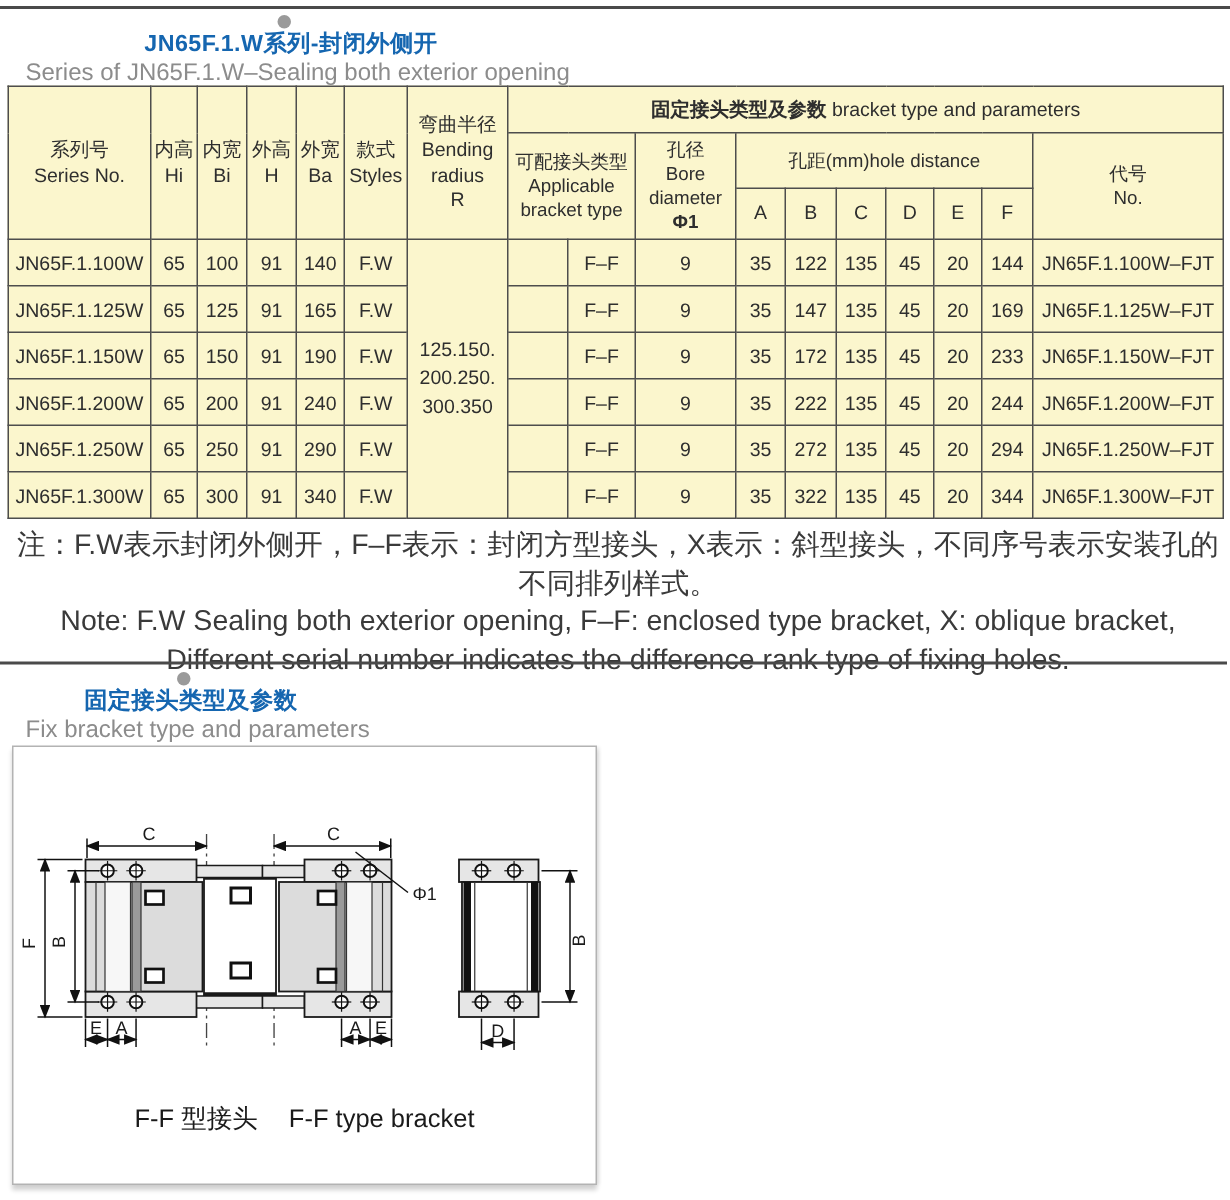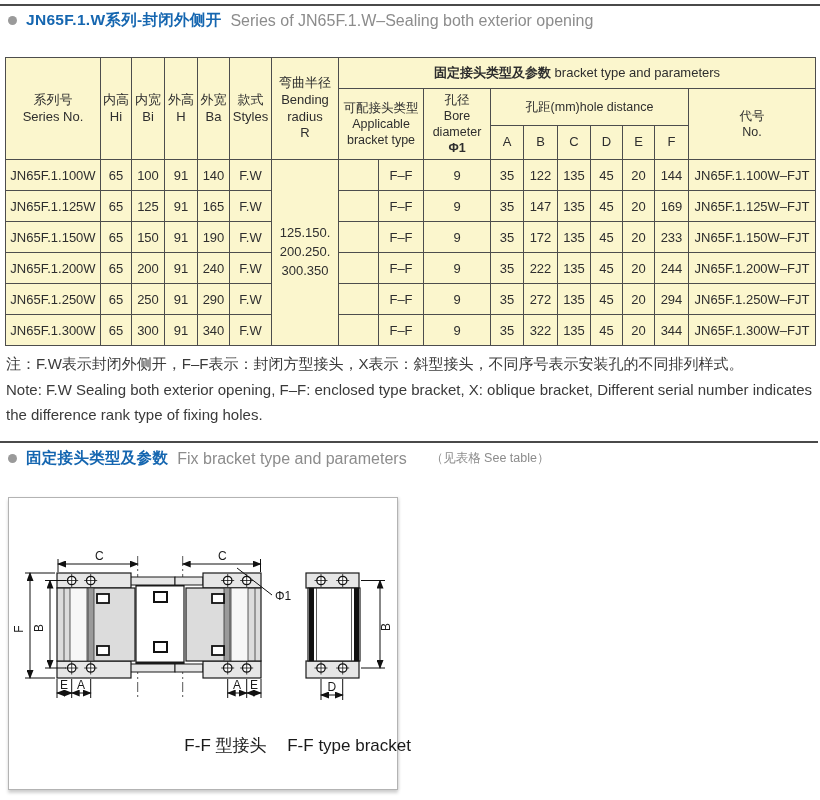--- a/index.html
+++ b/index.html
@@ -4,21 +4,21 @@
 <style>
   html,body{margin:0;padding:0;}
   body{
     width:820px;height:800px;position:relative;background:#ffffff;
     font-family:"Liberation Sans","DejaVu Sans",sans-serif;color:#333;
     overflow:hidden;
   }
   .rule{position:absolute;left:0;height:2px;background:#4a4a4a;}
   #rule-top{top:4px;width:820px;}
   #rule-mid{top:441px;width:818px;}
-  .sec-head{position:absolute;display:flex;align-items:center;}
+  .sec-head{position:absolute;display:flex;align-items:center;flex-direction:column;}
   #sec1{left:8px;top:10px;}
   #sec2{left:8px;top:448px;}
   .bullet{width:9px;height:9px;border-radius:50%;background:#9a9a9a;margin-right:9px;flex:0 0 auto;}
   .zh-title{color:#1566B0;font-weight:bold;font-size:15.5px;letter-spacing:.3px;}
   .en-title{color:#8c8c8c;font-size:16px;margin-left:9px;}
   .hint{color:#8c8c8c;font-size:12.5px;margin-left:24px;}
 
   table.spec{
     position:absolute;left:5px;top:57px;width:810px;
     border-collapse:collapse;table-layout:fixed;background:#FBF6CD;
@@ -30,31 +30,31 @@
   table.spec th{font-size:12.5px;line-height:1.3;}
   tr.hrow1 th{height:30px;font-size:13px;}
   tr.hrow2 th{height:36px;}
   tr.hrow3 th{height:33px;font-size:13px;}
   table.spec td{font-size:13px;height:30px;}
   td.al,th.al{text-align:left;padding-left:8px;}
   td.code{text-align:left;padding-left:6px;}
   .bold{font-weight:bold;}
   td.bend{font-size:13px;line-height:1.45;}
 
-  #notes{position:absolute;left:6px;top:351px;width:812px;font-size:15px;line-height:25.5px;color:#3a3a3a;}
+  #notes{position:absolute;left:6px;top:351px;width:812px;font-size:19px;line-height:25.5px;color:#3a3a3a;text-align:center;}
 
   #draw-box{
     position:absolute;left:8px;top:497px;width:388px;height:291px;
     background:#fff;border:1px solid #b3b3b3;
     box-shadow:0 3px 3px rgba(0,0,0,0.18),2px 0 2px rgba(0,0,0,0.06);
   }
   #draw-box svg{position:absolute;left:0;top:0;}
   #draw-caption{
-    position:absolute;left:0;top:236px;width:100%;text-align:right;
-    font-size:17px;color:#1a1a1a;margin-left:14px;
+    position:absolute;left:0;top:236px;width:100%;text-align:center;
+    font-size:17px;color:#1a1a1a;
   }
   #draw-caption .cap-en{margin-left:16px;}
   svg text{font-family:"Liberation Sans","DejaVu Sans",sans-serif;font-size:12px;fill:#1a1a1a;}
 </style>
 </head>
 <body>
 
 <div class="rule" id="rule-top"></div>
 
 <div class="sec-head" id="sec1">

